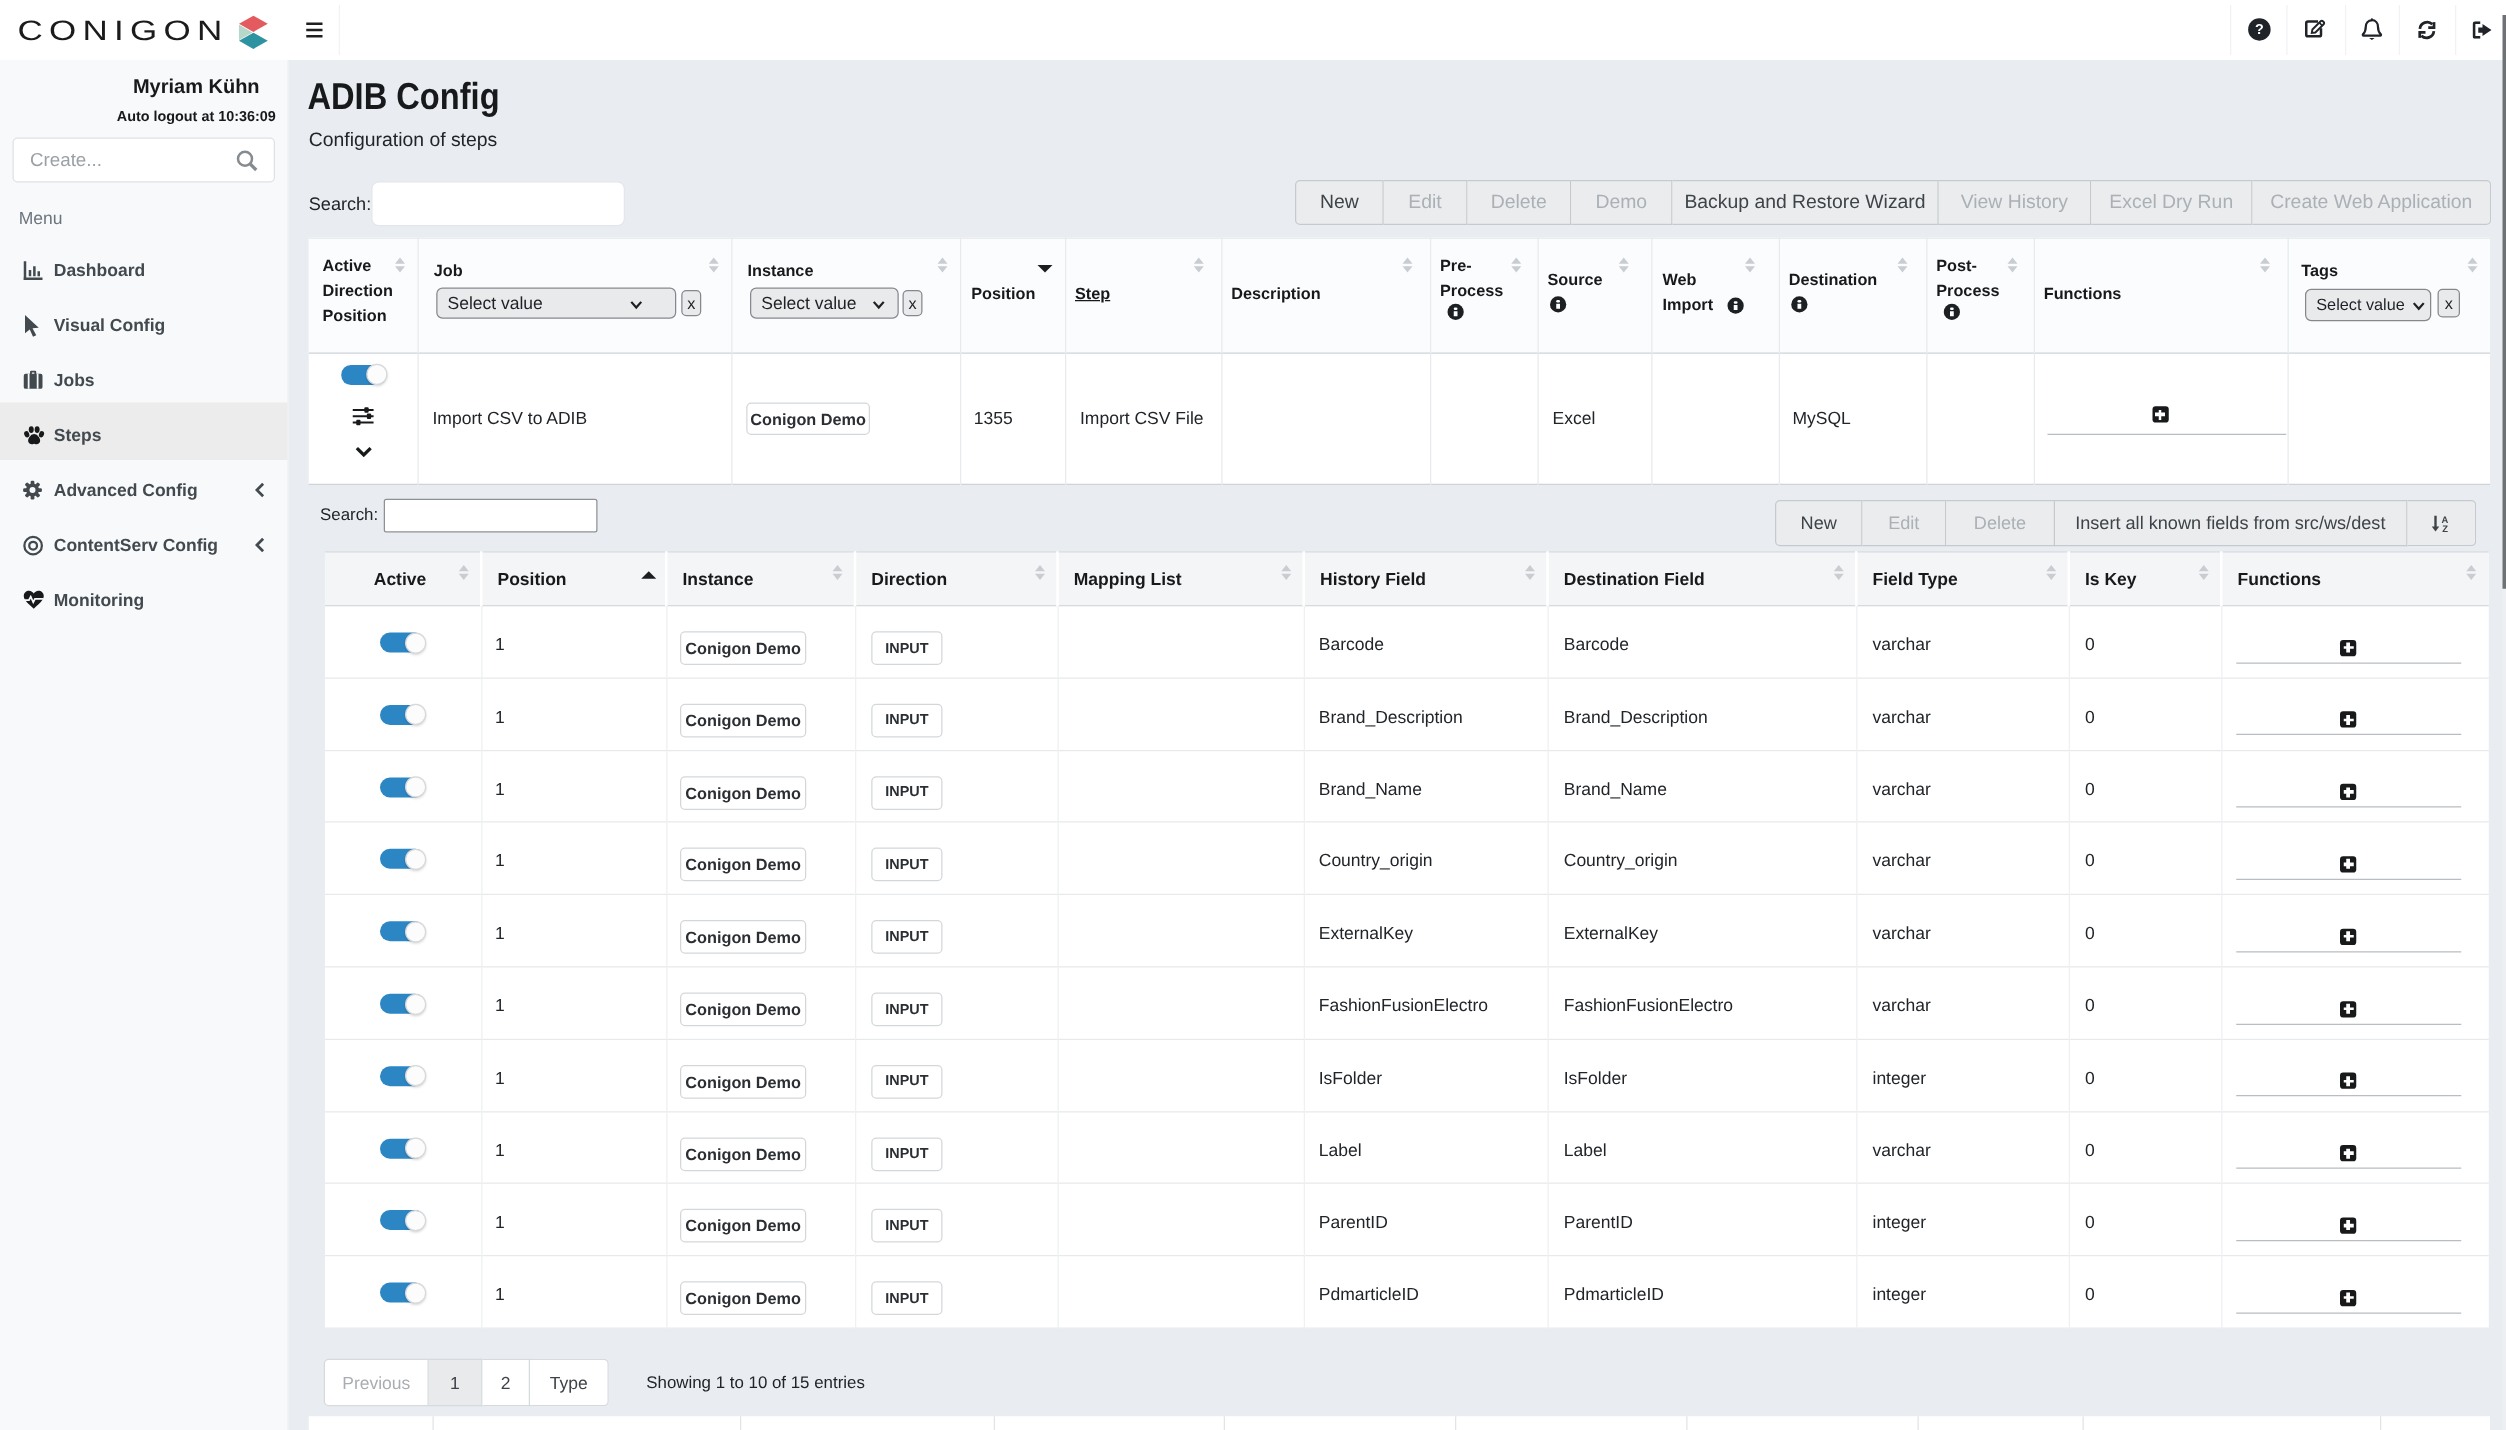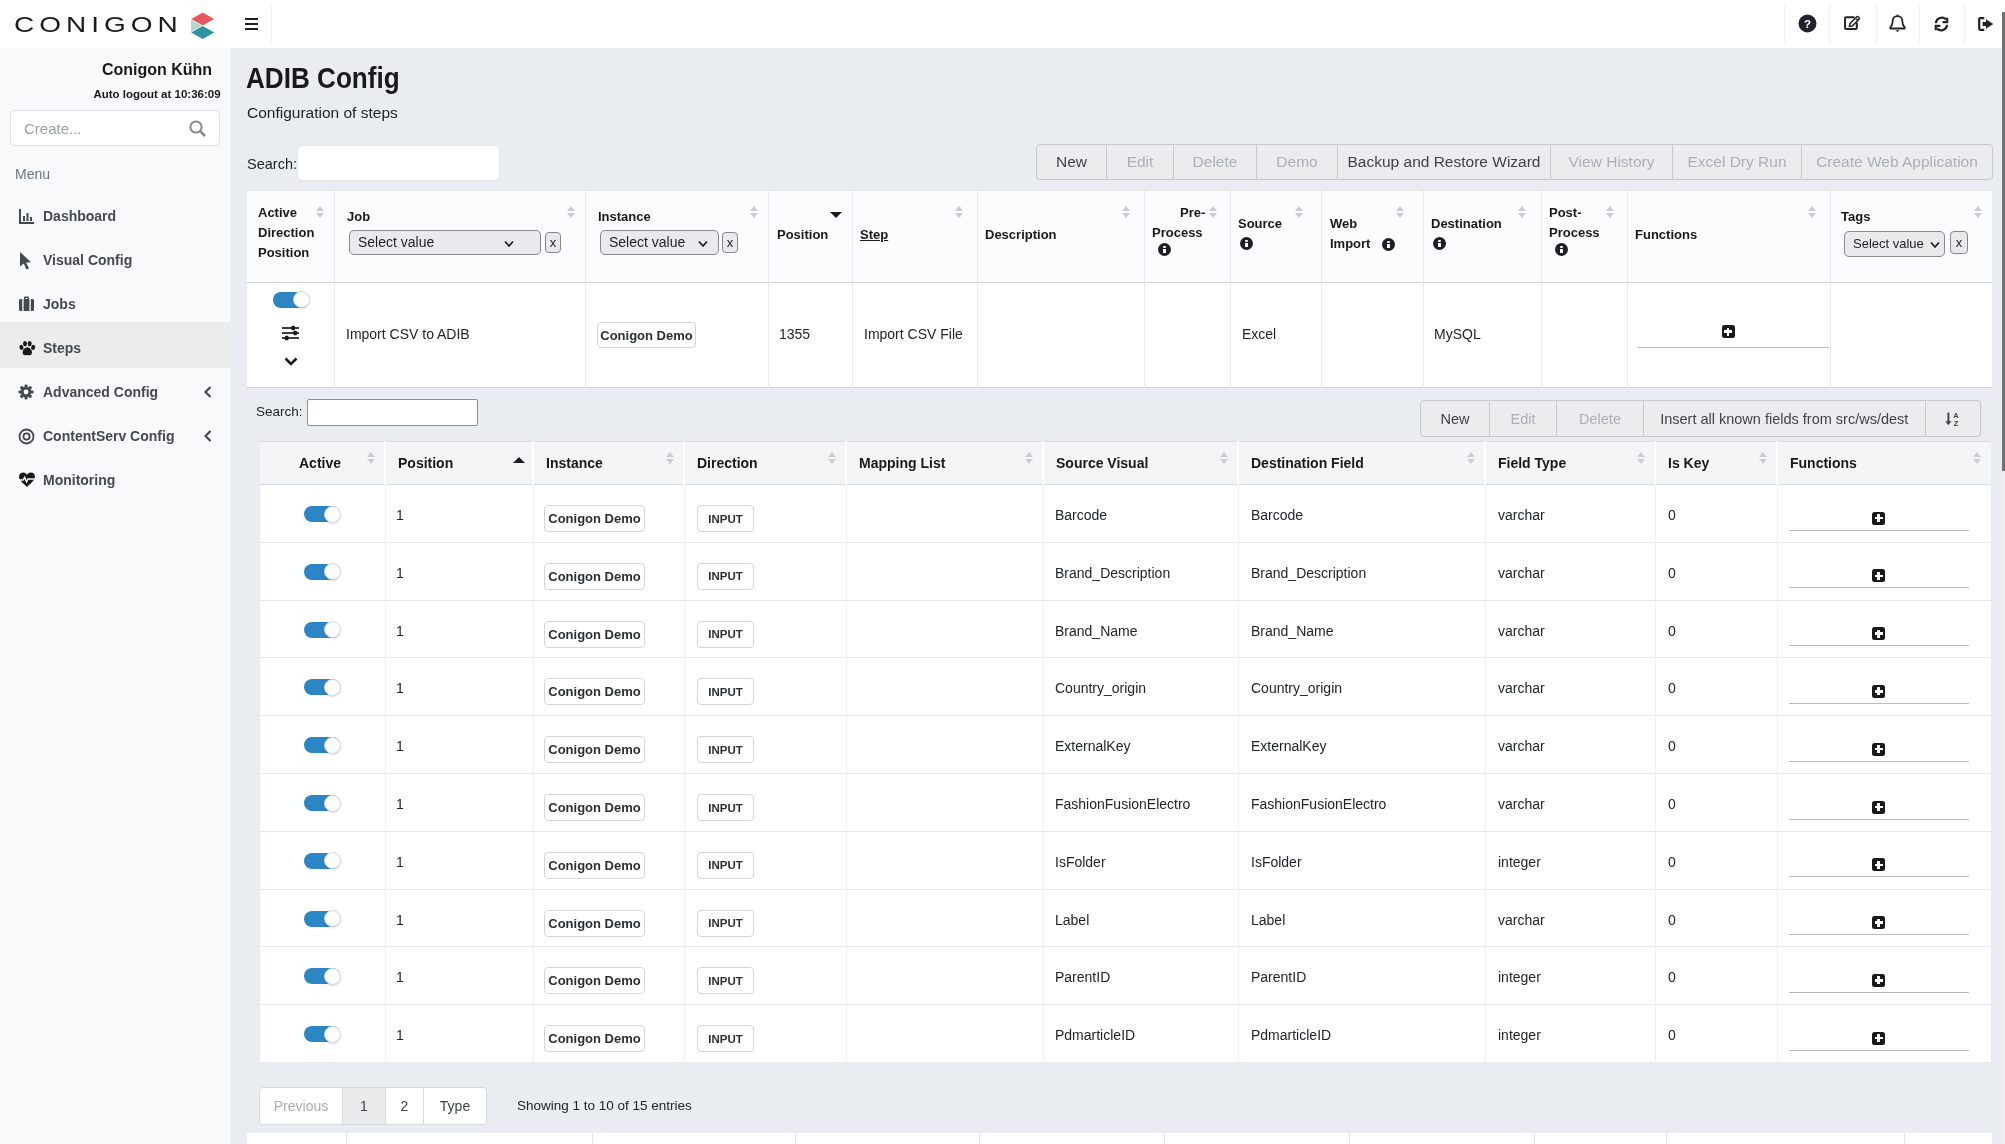--- a/index.html
+++ b/index.html
@@ -36,21 +36,21 @@
       <rect x="8.6" y="5.0" width="3.8" height="2.2" fill="#202428"></rect>
       <path d="M13.1 8.9 A5.9 5.9 0 0 1 3.1 12.6" fill="none" stroke="#202428" stroke-width="2.2"></path>
       <rect x="0.7" y="8.8" width="2.2" height="5.5" fill="#202428"></rect>
       <rect x="2.6" y="8.8" width="3.8" height="2.2" fill="#202428"></rect>
     </svg></div>
 <div style="position:absolute;left:1978px;top:17px;line-height:0;"><svg width="16" height="14" viewBox="0 0 16 14">
       <path d="M6.2 1.1 H2.4 Q1.2 1.1 1.2 2.3 V11.7 Q1.2 12.9 2.4 12.9 H6.2" fill="none" stroke="#202428" stroke-width="2.2"></path>
       <path d="M8.0 2.2 L15.2 7 L8.0 11.8 V9.1 H4.6 V4.9 H8.0 Z" fill="#202428"></path>
     </svg></div>
 <div style="position:absolute;left:0px;top:48px;width:230px;height:1096px;background:#f8f9fa;border-right:1px solid #eceef0;"></div>
-<div style="position:absolute;left:42px;top:61px;white-space:nowrap;width:230px;text-align:center;font-size:16px;font-weight:bold;color:#17191b;">Conigon Kühn</div>
+<div style="position:absolute;left:42px;top:61px;white-space:nowrap;width:230px;text-align:center;font-size:16px;font-weight:bold;color:#17191b;">Myriam Kühn</div>
 <div style="position:absolute;left:42px;top:88px;white-space:nowrap;width:230px;text-align:center;font-size:11.5px;font-weight:bold;color:#17191b;">Auto logout at 10:36:09</div>
 <div style="position:absolute;left:10px;top:110px;width:210px;height:36px;background:#fff;border:1px solid #dee2e6;border-radius:4px;box-sizing:border-box;"></div>
 <div style="position:absolute;left:24px;top:120px;white-space:nowrap;font-size:15px;color:#9aa0a6;">Create...</div>
 <div style="position:absolute;left:188px;top:119px;line-height:0;"><svg width="19" height="19" viewBox="0 0 19 19">
       <circle cx="8" cy="8" r="5.6" fill="none" stroke="#868b90" stroke-width="2"></circle>
       <line x1="12.2" y1="12.2" x2="17" y2="17" stroke="#868b90" stroke-width="2.6"></line>
     </svg></div>
 <div style="position:absolute;left:15px;top:166px;white-space:nowrap;font-size:14px;color:#6c757d;">Menu</div>
 <div style="position:absolute;left:0px;top:322px;width:230px;height:46px;background:#ececec;"></div>
 <div style="position:absolute;left:17.5px;top:208px;line-height:0;"><svg width="17" height="17" viewBox="0 0 17 17">
@@ -158,21 +158,21 @@
 <div style="position:absolute;left:750px;top:206px;width:0;height:0;border-left:4px solid transparent;border-right:4px solid transparent;border-bottom:5px solid #c9cdd1;"></div>
 <div style="position:absolute;left:750px;top:213px;width:0;height:0;border-left:4px solid transparent;border-right:4px solid transparent;border-top:5px solid #c9cdd1;"></div>
 <div style="position:absolute;left:830px;top:212px;width:0;height:0;border-left:6px solid transparent;border-right:6px solid transparent;border-top:6px solid #1b1e21;"></div>
 <div style="position:absolute;left:777px;top:227px;white-space:nowrap;font-size:13px;font-weight:bold;color:#17191b;">Position</div>
 <div style="position:absolute;left:860px;top:227px;white-space:nowrap;font-size:13px;font-weight:bold;color:#17191b;text-decoration:underline;">Step</div>
 <div style="position:absolute;left:955px;top:206px;width:0;height:0;border-left:4px solid transparent;border-right:4px solid transparent;border-bottom:5px solid #c9cdd1;"></div>
 <div style="position:absolute;left:955px;top:213px;width:0;height:0;border-left:4px solid transparent;border-right:4px solid transparent;border-top:5px solid #c9cdd1;"></div>
 <div style="position:absolute;left:985px;top:227px;white-space:nowrap;font-size:13px;font-weight:bold;color:#17191b;">Description</div>
 <div style="position:absolute;left:1122px;top:206px;width:0;height:0;border-left:4px solid transparent;border-right:4px solid transparent;border-bottom:5px solid #c9cdd1;"></div>
 <div style="position:absolute;left:1122px;top:213px;width:0;height:0;border-left:4px solid transparent;border-right:4px solid transparent;border-top:5px solid #c9cdd1;"></div>
-<div style="position:absolute;left:1152px;top:205px;white-space:nowrap;font-size:13px;font-weight:bold;color:#17191b;margin-left:28px;">Pre-</div>
+<div style="position:absolute;left:1152px;top:205px;white-space:nowrap;font-size:13px;font-weight:bold;color:#17191b;">Pre-</div>
 <div style="position:absolute;left:1152px;top:225px;white-space:nowrap;font-size:13px;font-weight:bold;color:#17191b;">Process</div>
 <div style="position:absolute;left:1158px;top:243px;width:13px;height:13px;background:#1d2023;border-radius:50%;">
     <div style="position:absolute;left:5.4px;top:2.6px;width:2.2px;height:2.2px;background:#fff;border-radius:50%;"></div>
     <div style="position:absolute;left:5.4px;top:5.6px;width:2.2px;height:4.8px;background:#fff;"></div>
   </div>
 <div style="position:absolute;left:1209px;top:206px;width:0;height:0;border-left:4px solid transparent;border-right:4px solid transparent;border-bottom:5px solid #c9cdd1;"></div>
 <div style="position:absolute;left:1209px;top:213px;width:0;height:0;border-left:4px solid transparent;border-right:4px solid transparent;border-top:5px solid #c9cdd1;"></div>
 <div style="position:absolute;left:1238px;top:216px;white-space:nowrap;font-size:13px;font-weight:bold;color:#17191b;">Source</div>
 <div style="position:absolute;left:1240px;top:237px;width:13px;height:13px;background:#1d2023;border-radius:50%;">
     <div style="position:absolute;left:5.4px;top:2.6px;width:2.2px;height:2.2px;background:#fff;border-radius:50%;"></div>
@@ -275,21 +275,21 @@
 <div style="position:absolute;left:513px;top:457px;width:0;height:0;border-left:6px solid transparent;border-right:6px solid transparent;border-bottom:6px solid #1b1e21;"></div>
 <div style="position:absolute;left:546px;top:455px;white-space:nowrap;font-size:14px;font-weight:bold;color:#17191b;">Instance</div>
 <div style="position:absolute;left:666px;top:452px;width:0;height:0;border-left:4px solid transparent;border-right:4px solid transparent;border-bottom:5px solid #c9cdd1;"></div>
 <div style="position:absolute;left:666px;top:459px;width:0;height:0;border-left:4px solid transparent;border-right:4px solid transparent;border-top:5px solid #c9cdd1;"></div>
 <div style="position:absolute;left:697px;top:455px;white-space:nowrap;font-size:14px;font-weight:bold;color:#17191b;">Direction</div>
 <div style="position:absolute;left:828px;top:452px;width:0;height:0;border-left:4px solid transparent;border-right:4px solid transparent;border-bottom:5px solid #c9cdd1;"></div>
 <div style="position:absolute;left:828px;top:459px;width:0;height:0;border-left:4px solid transparent;border-right:4px solid transparent;border-top:5px solid #c9cdd1;"></div>
 <div style="position:absolute;left:859px;top:455px;white-space:nowrap;font-size:14px;font-weight:bold;color:#17191b;">Mapping List</div>
 <div style="position:absolute;left:1025px;top:452px;width:0;height:0;border-left:4px solid transparent;border-right:4px solid transparent;border-bottom:5px solid #c9cdd1;"></div>
 <div style="position:absolute;left:1025px;top:459px;width:0;height:0;border-left:4px solid transparent;border-right:4px solid transparent;border-top:5px solid #c9cdd1;"></div>
-<div style="position:absolute;left:1056px;top:455px;white-space:nowrap;font-size:14px;font-weight:bold;color:#17191b;">Source Visual</div>
+<div style="position:absolute;left:1056px;top:455px;white-space:nowrap;font-size:14px;font-weight:bold;color:#17191b;">History Field</div>
 <div style="position:absolute;left:1220px;top:452px;width:0;height:0;border-left:4px solid transparent;border-right:4px solid transparent;border-bottom:5px solid #c9cdd1;"></div>
 <div style="position:absolute;left:1220px;top:459px;width:0;height:0;border-left:4px solid transparent;border-right:4px solid transparent;border-top:5px solid #c9cdd1;"></div>
 <div style="position:absolute;left:1251px;top:455px;white-space:nowrap;font-size:14px;font-weight:bold;color:#17191b;">Destination Field</div>
 <div style="position:absolute;left:1467px;top:452px;width:0;height:0;border-left:4px solid transparent;border-right:4px solid transparent;border-bottom:5px solid #c9cdd1;"></div>
 <div style="position:absolute;left:1467px;top:459px;width:0;height:0;border-left:4px solid transparent;border-right:4px solid transparent;border-top:5px solid #c9cdd1;"></div>
 <div style="position:absolute;left:1498px;top:455px;white-space:nowrap;font-size:14px;font-weight:bold;color:#17191b;">Field Type</div>
 <div style="position:absolute;left:1637px;top:452px;width:0;height:0;border-left:4px solid transparent;border-right:4px solid transparent;border-bottom:5px solid #c9cdd1;"></div>
 <div style="position:absolute;left:1637px;top:459px;width:0;height:0;border-left:4px solid transparent;border-right:4px solid transparent;border-top:5px solid #c9cdd1;"></div>
 <div style="position:absolute;left:1668px;top:455px;white-space:nowrap;font-size:14px;font-weight:bold;color:#17191b;">Is Key</div>
 <div style="position:absolute;left:1759px;top:452px;width:0;height:0;border-left:4px solid transparent;border-right:4px solid transparent;border-bottom:5px solid #c9cdd1;"></div>

